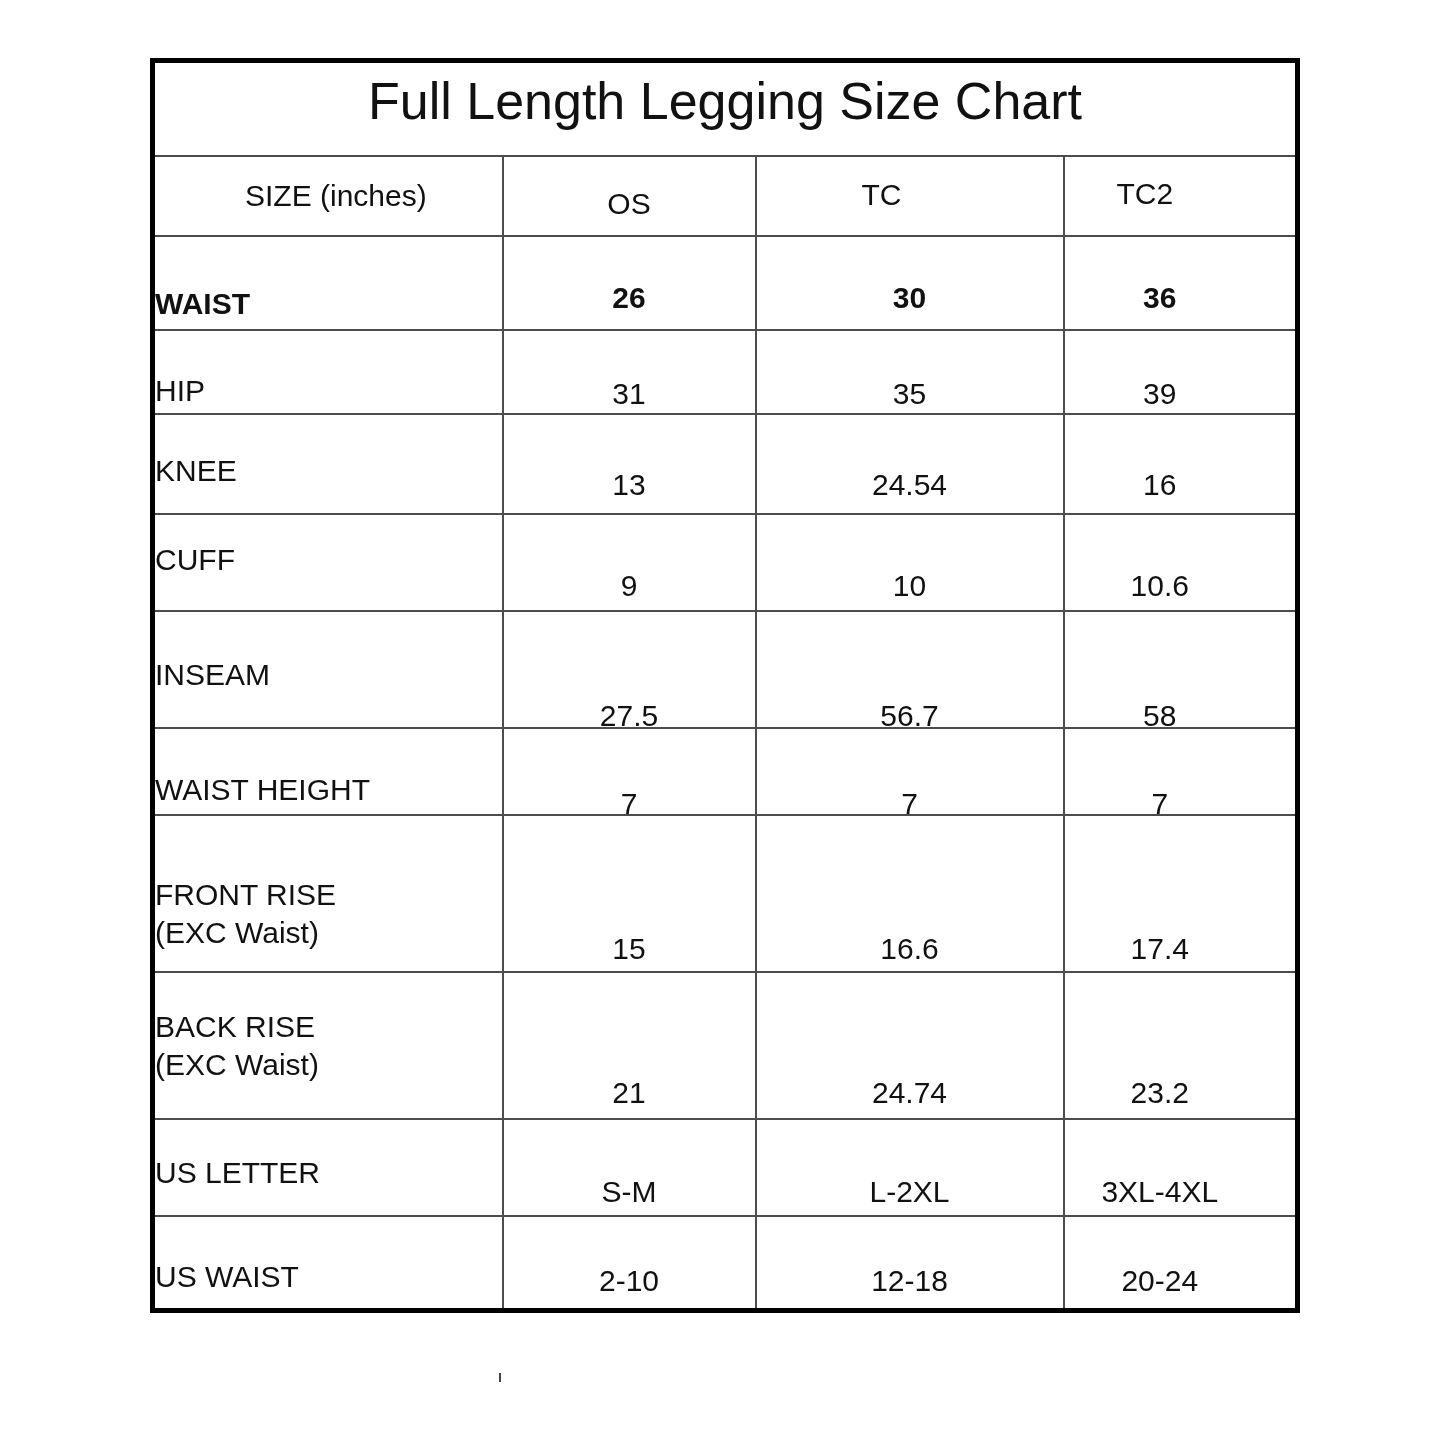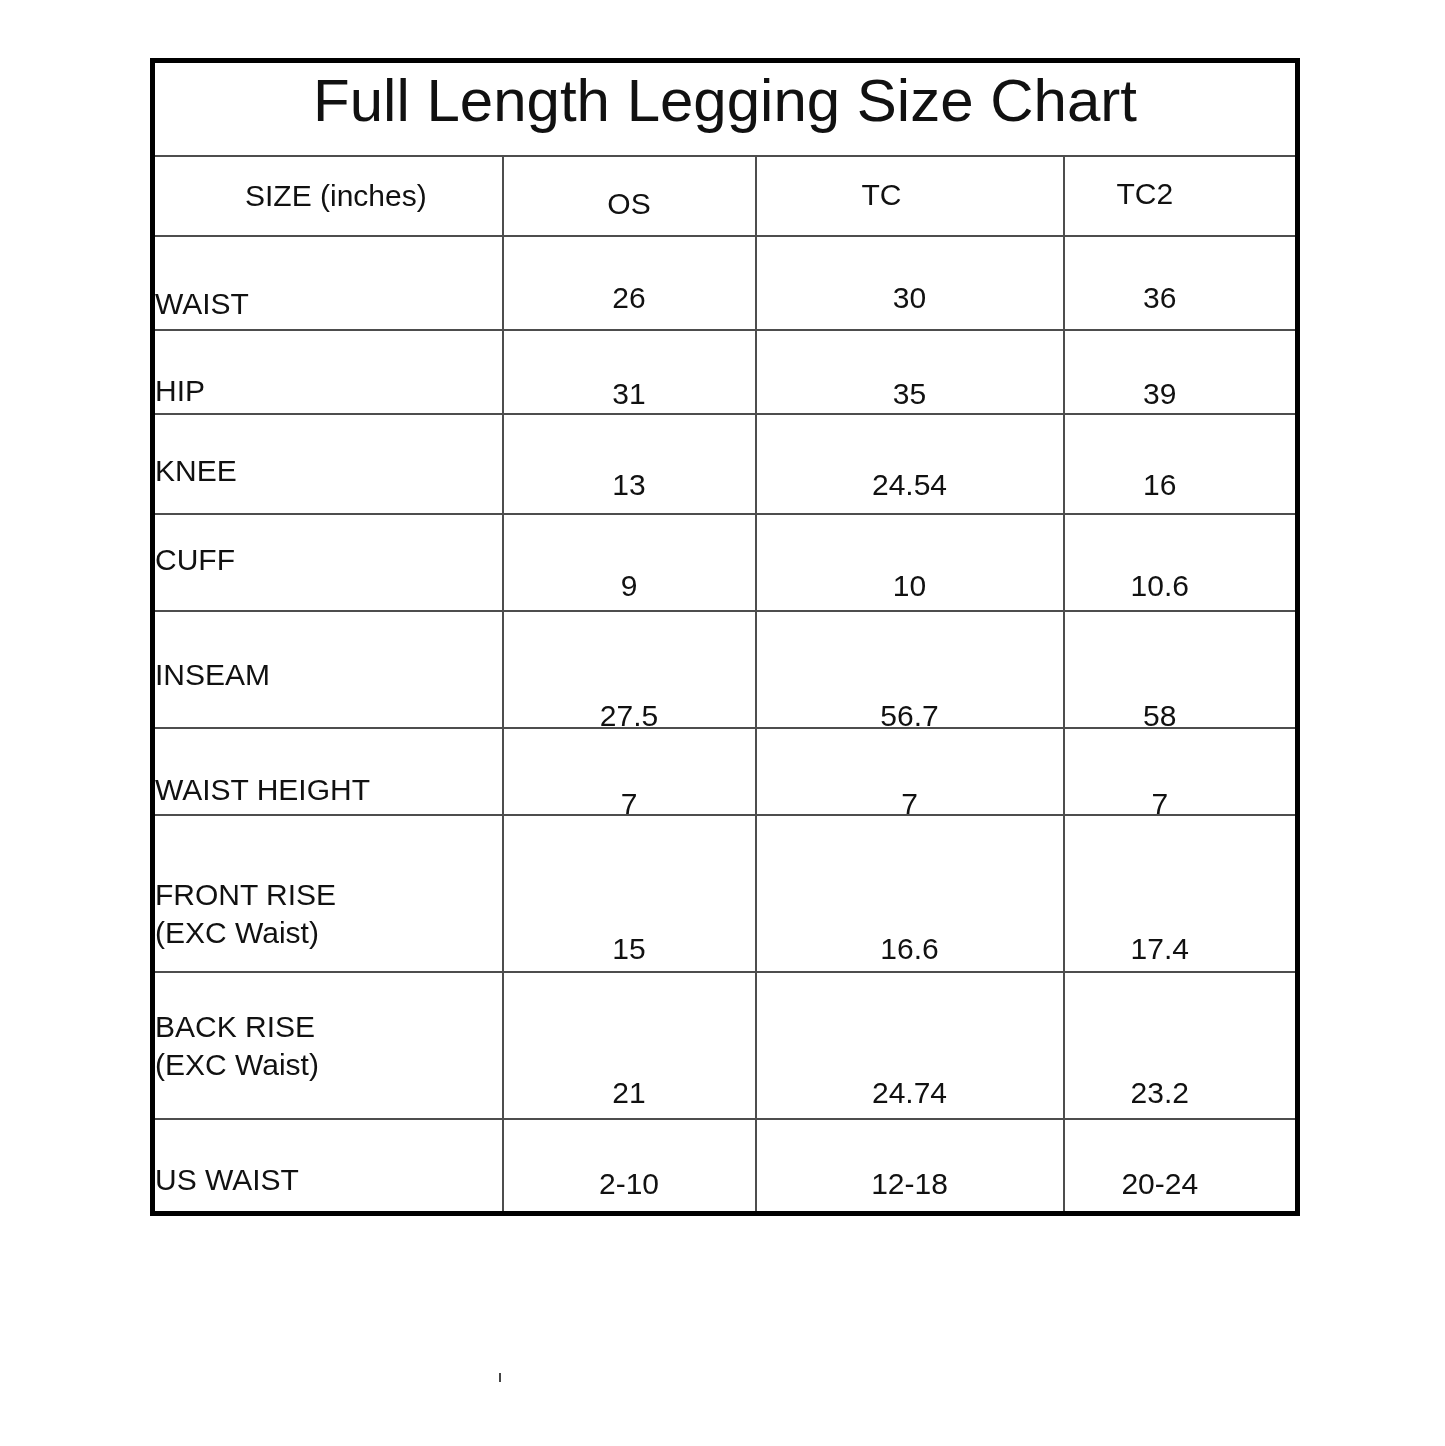--- a/index.html
+++ b/index.html
@@ -29,21 +29,21 @@
     border: 2px solid #4d4d4d;
     padding: 0;
     vertical-align: middle;
     font-size: 30px;
     line-height: 38px;
     overflow: hidden;
   }
   
   .r-title td    { height: 92px;  }
   .r-header td   { height: 78px; margin-top: 42px;  }
-  .r-waist td    { height: 92px;  }
+  .r-waist td    { height: 92px; font-weight: bold;  }
   .r-hip td      { height: 82px;  }
   .r-thigh td    { height: 83px;  }
   .r-knee td     { height: 98px;  }
   .r-cuff td     { height: 95px;  }
   .r-inseam td   { height: 115px; }
   .r-wheight td  { height: 85px;  }
   .r-frise td    { height: 155px; margin-top: 8px; }
   .r-brise td    { height: 145px; }
   .r-usletter td { height: 95px;  }
   .r-usnumber td { height: 91px;  }
@@ -77,21 +77,21 @@
   td.val:nth-child(4) { --tx: -20px; }
   .r-header td.val:nth-child(2) { --tv: 8px; }
   .r-header td.val:nth-child(3) { --tx: -28px; --tv: -1px; }
   .r-header td.val:nth-child(4) { --tx: -35px; --tv: -2px; }
 
   .r-title td {
     border-top: none;
     text-align: center;
   }
   .r-title .t {
-    font-size: 60px;
+    font-size: 52px;
     line-height: 56px;
     transform: translate(0px, -8px);
   }
 
   
   .bottom-tick {
     position: absolute;
     left: 499px;
     top: 1373px;
     width: 2px;
@@ -250,20 +250,34 @@
             <span class="t">21</span>
           </td>
       <td class="val">
             <span class="t">24.74</span>
           </td>
       <td class="val">
             <span class="t">23.2</span>
           </td>
     </tr>
 
+    <tr class="r-usletter">
+      <td class="lbl">
+        <span class="t">US LETTER</span>
+      </td>
+      <td class="val">
+            <span class="t">S-M</span>
+          </td>
+      <td class="val">
+            <span class="t">L-2XL</span>
+          </td>
+      <td class="val">
+            <span class="t">3XL-4XL</span>
+          </td>
+    </tr>
 
     <tr class="r-usnumber">
       <td class="lbl">
         <span class="t">US WAIST</span>
       </td>
       <td class="val">
             <span class="t">2-10</span>
           </td>
       <td class="val">
             <span class="t">12-18</span>

